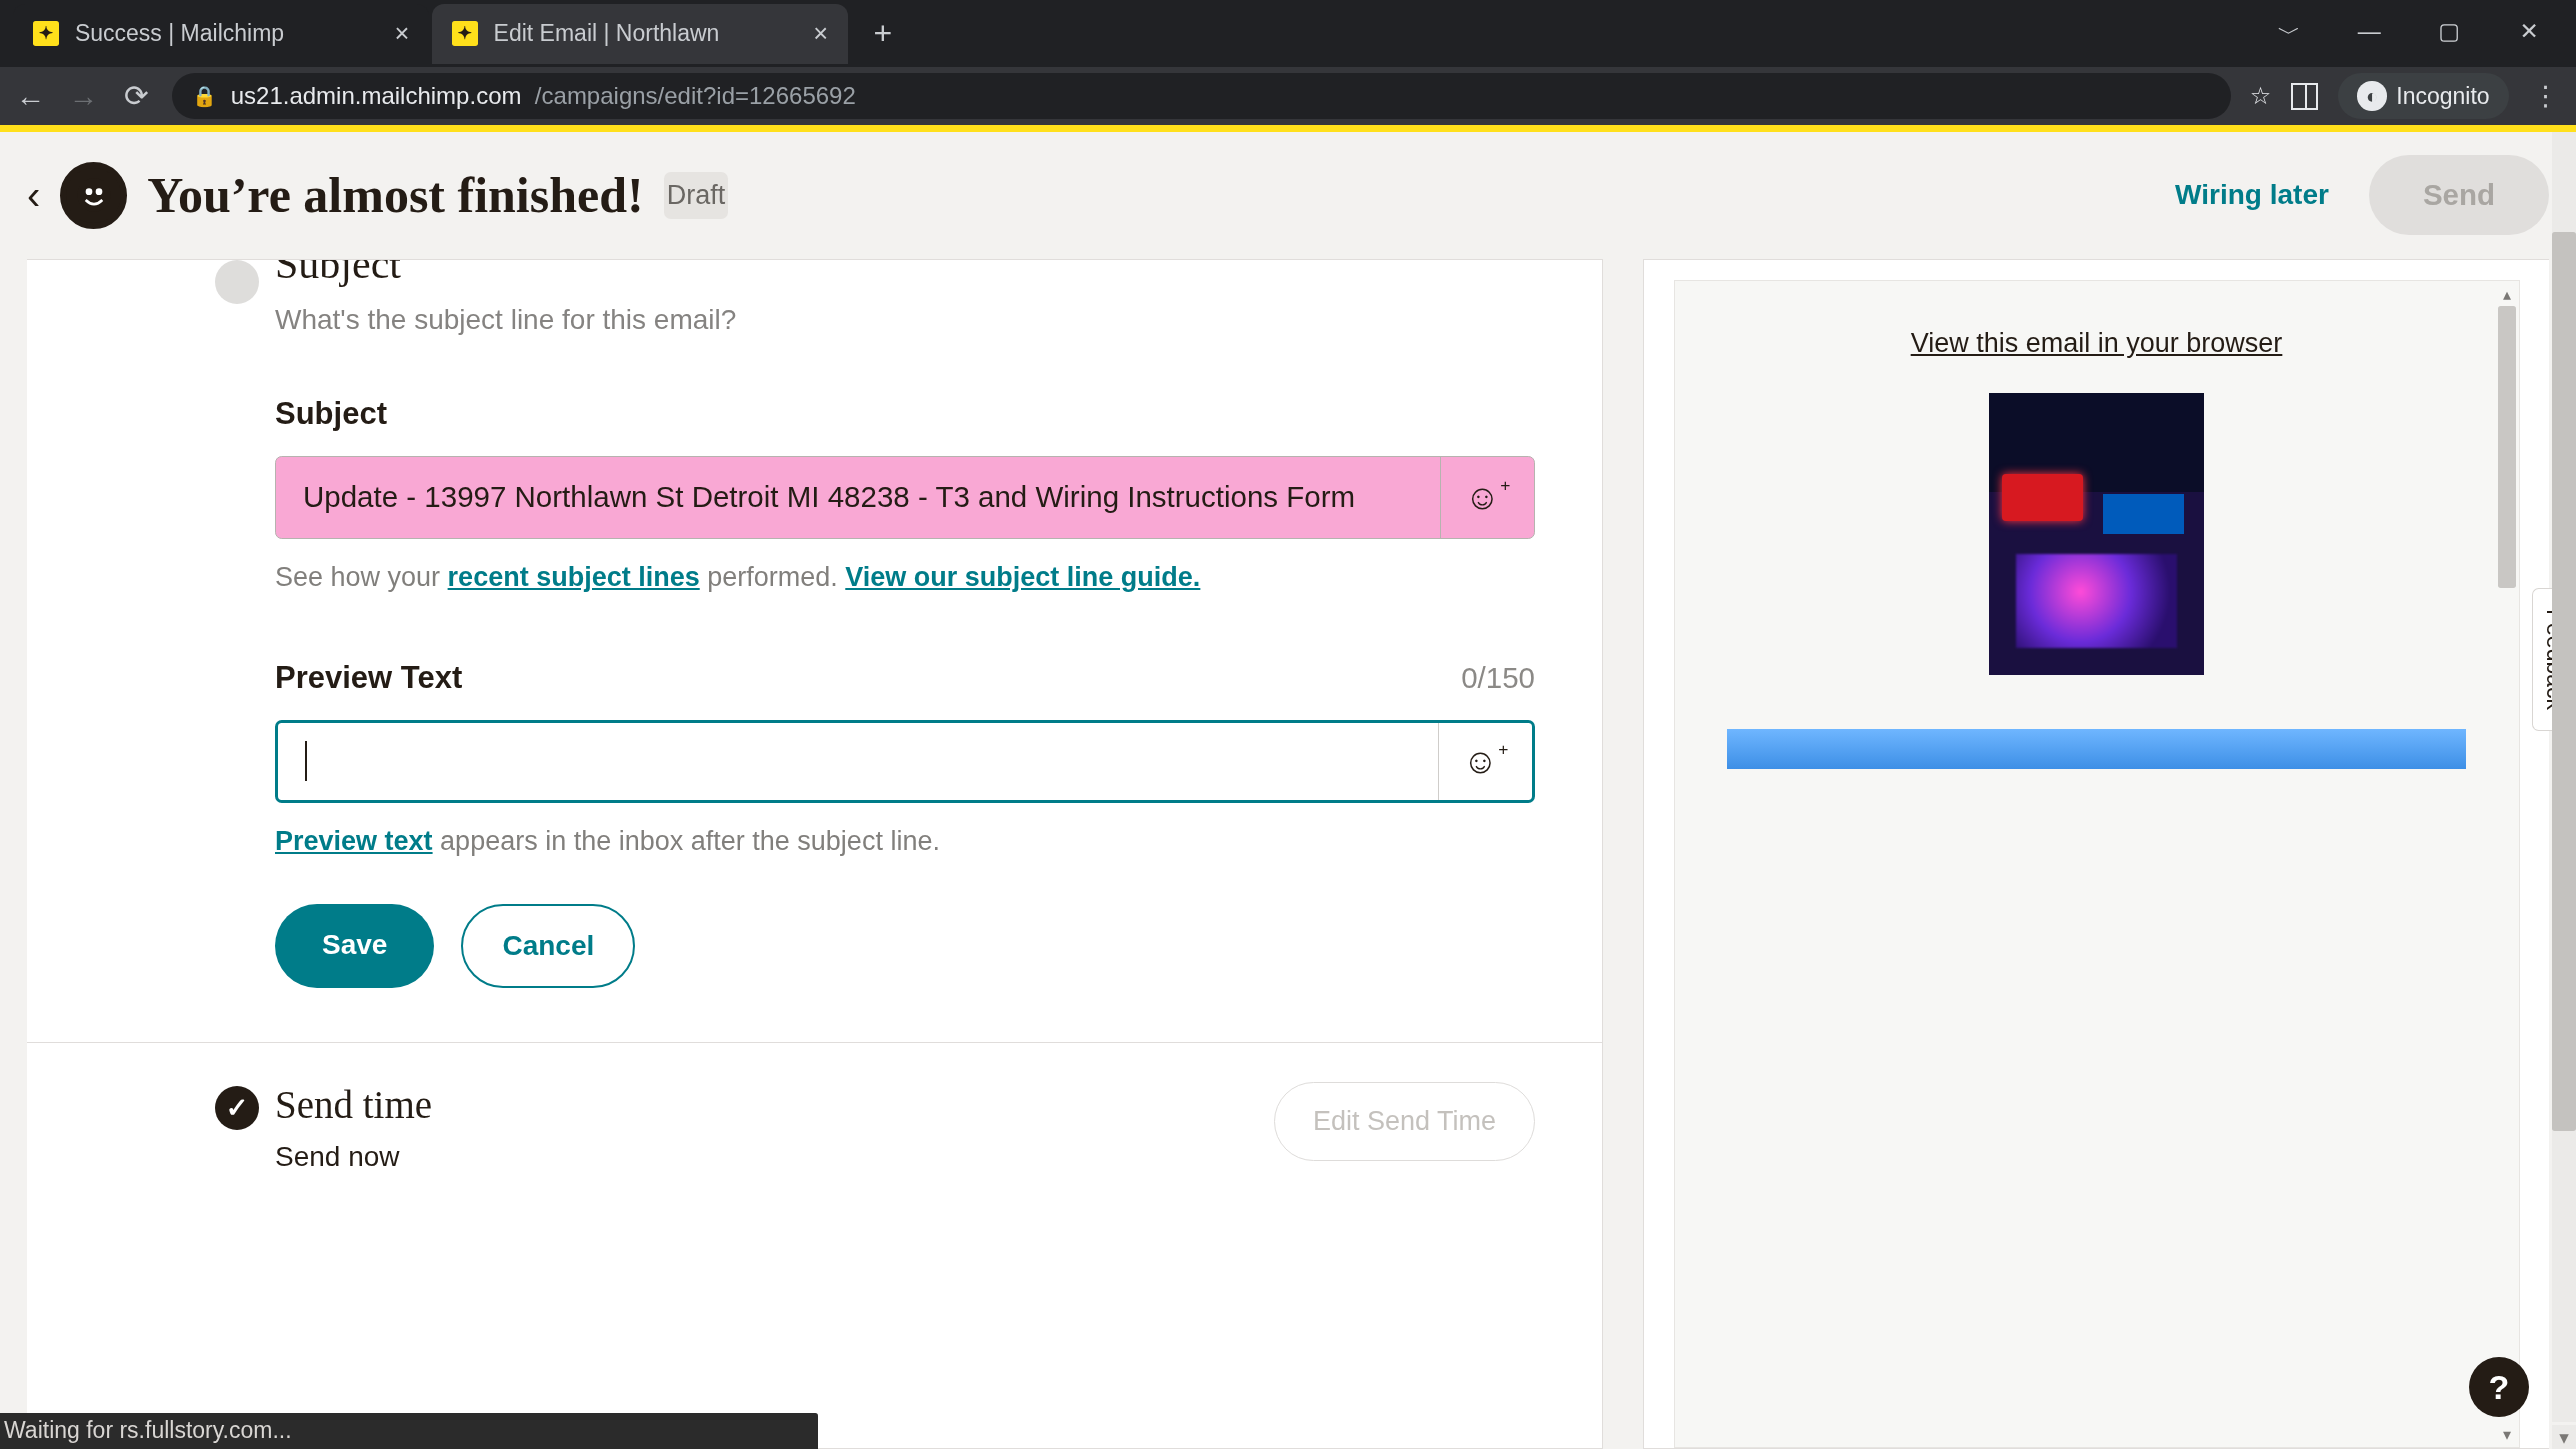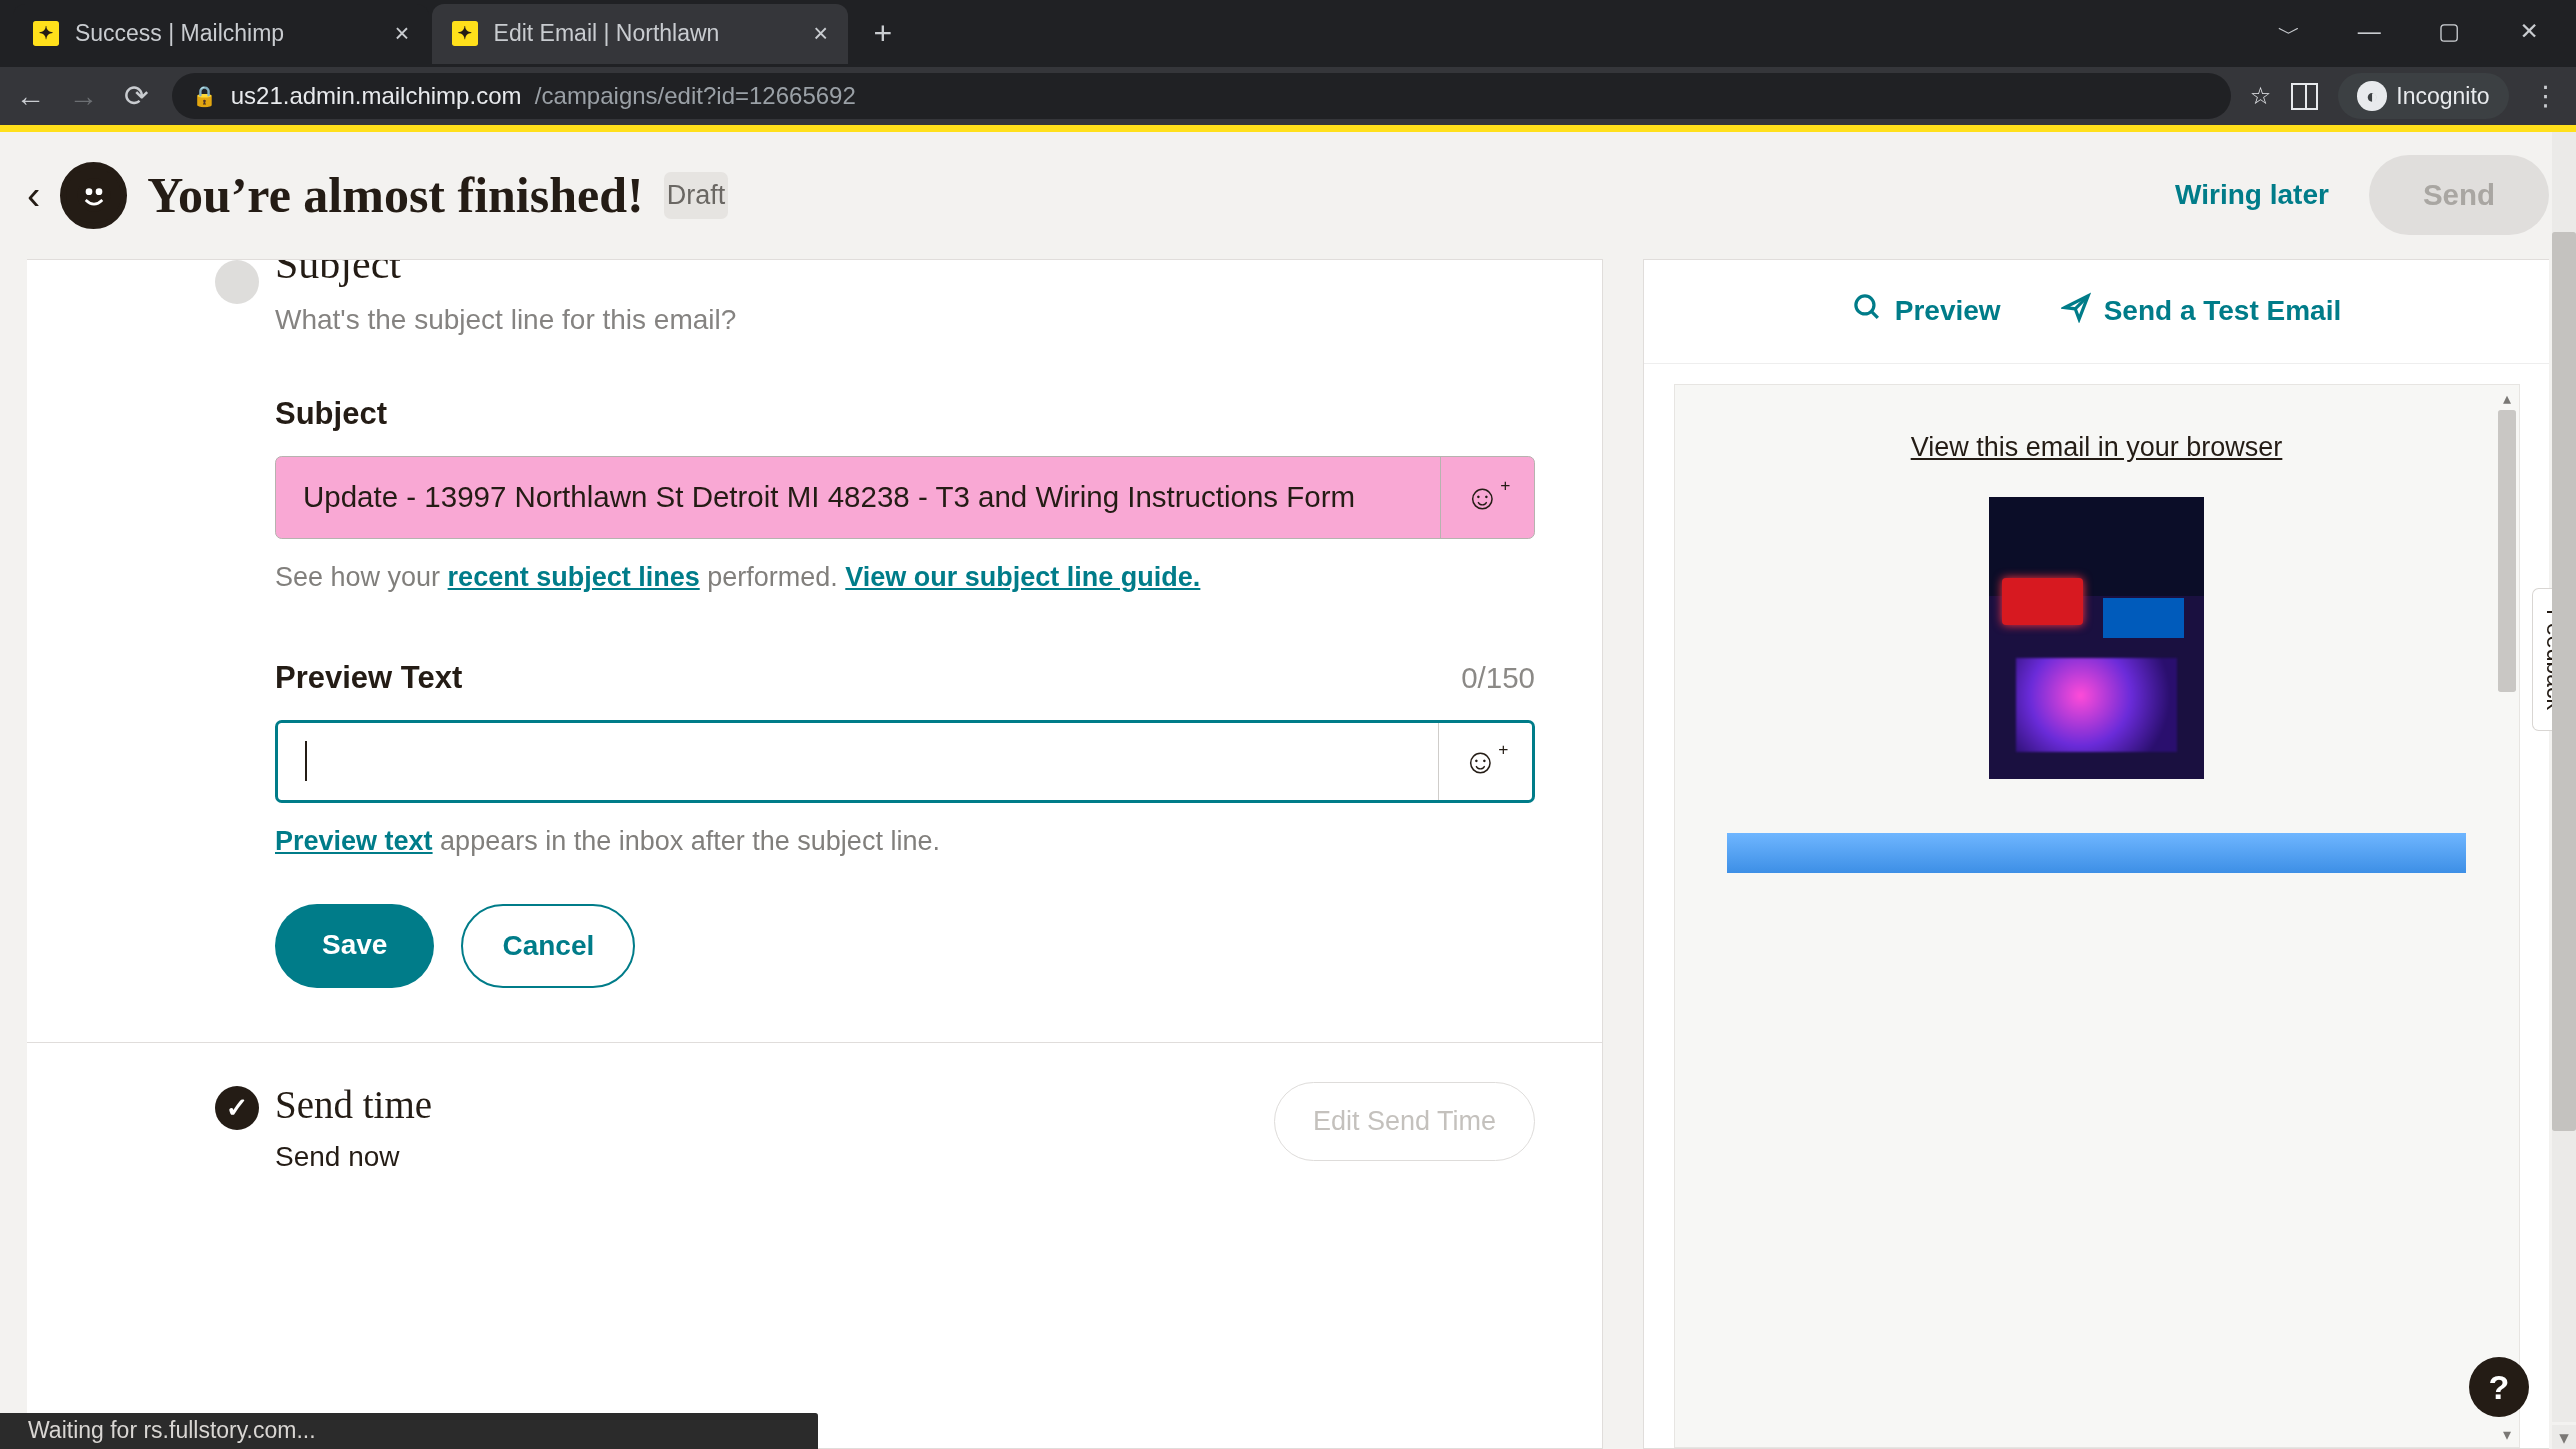--- a/index.html
+++ b/index.html
@@ -316,21 +316,21 @@
     position: absolute; right: 47px; bottom: 32px;
     width: 60px; height: 60px; border-radius: 50%;
     background: #241c15; color: #fff;
     display: flex; align-items: center; justify-content: center;
     font-size: 34px; font-weight: 700;
   }
 
   .status-bar {
     position: absolute; left: 0; bottom: 0;
     height: 36px; background: #2b2b2b; color: #d9d6d3;
-    font-size: 23px; padding: 4px 16px 0 28px;
+    font-size: 23px; padding: 4px 16px 0 4px;
     min-width: 818px;
     border-radius: 0 2.7px 0 0;
   }
 </style>
 </head>
 <body>
 
 <div class="tabbar">
   <div class="tab inactive">
     <span class="favicon">✦</span>
@@ -436,40 +436,20 @@
           <div>
             <div class="sendtime-title">Send time</div>
             <div class="sendtime-sub">Send now</div>
           </div>
           <span class="edit-sendtime">Edit Send Time</span>
         </div>
       </div>
     </div>
 
     <div class="right-col">
-      <div class="right-actions">
-        <span class="ra-link">
-          <span class="ra-icon">
-            <svg width="31" height="31" viewBox="0 0 24 24" fill="none" stroke="#007c89" stroke-width="2.5">
-                <circle cx="10" cy="10" r="7"></circle>
-                <line x1="20" y1="20" x2="15" y2="15"></line>
-              </svg>
-          </span>
-          <span>Preview</span>
-        </span>
-        <span class="ra-link">
-          <span class="ra-icon">
-            <svg width="31" height="31" viewBox="0 0 24 24" fill="none" stroke="#007c89" stroke-width="2.5">
-                <path d="M3 12 L21 3 L14 21 L11 13 Z"></path>
-                <line x1="11" y1="13" x2="21" y2="3"></line>
-              </svg>
-          </span>
-          <span>Send a Test Email</span>
-        </span>
-      </div>
 
       <div class="preview-pane">
         <span class="preview-scroll-up">▴</span>
         <div class="preview-scroll-thumb"></div>
         <span class="preview-scroll-down">▾</span>
 
         <a class="email-view-link">View this email in your browser</a>
         <div class="email-hero">
           <div class="hero-neon1"></div>
           <div class="hero-neon2"></div>

